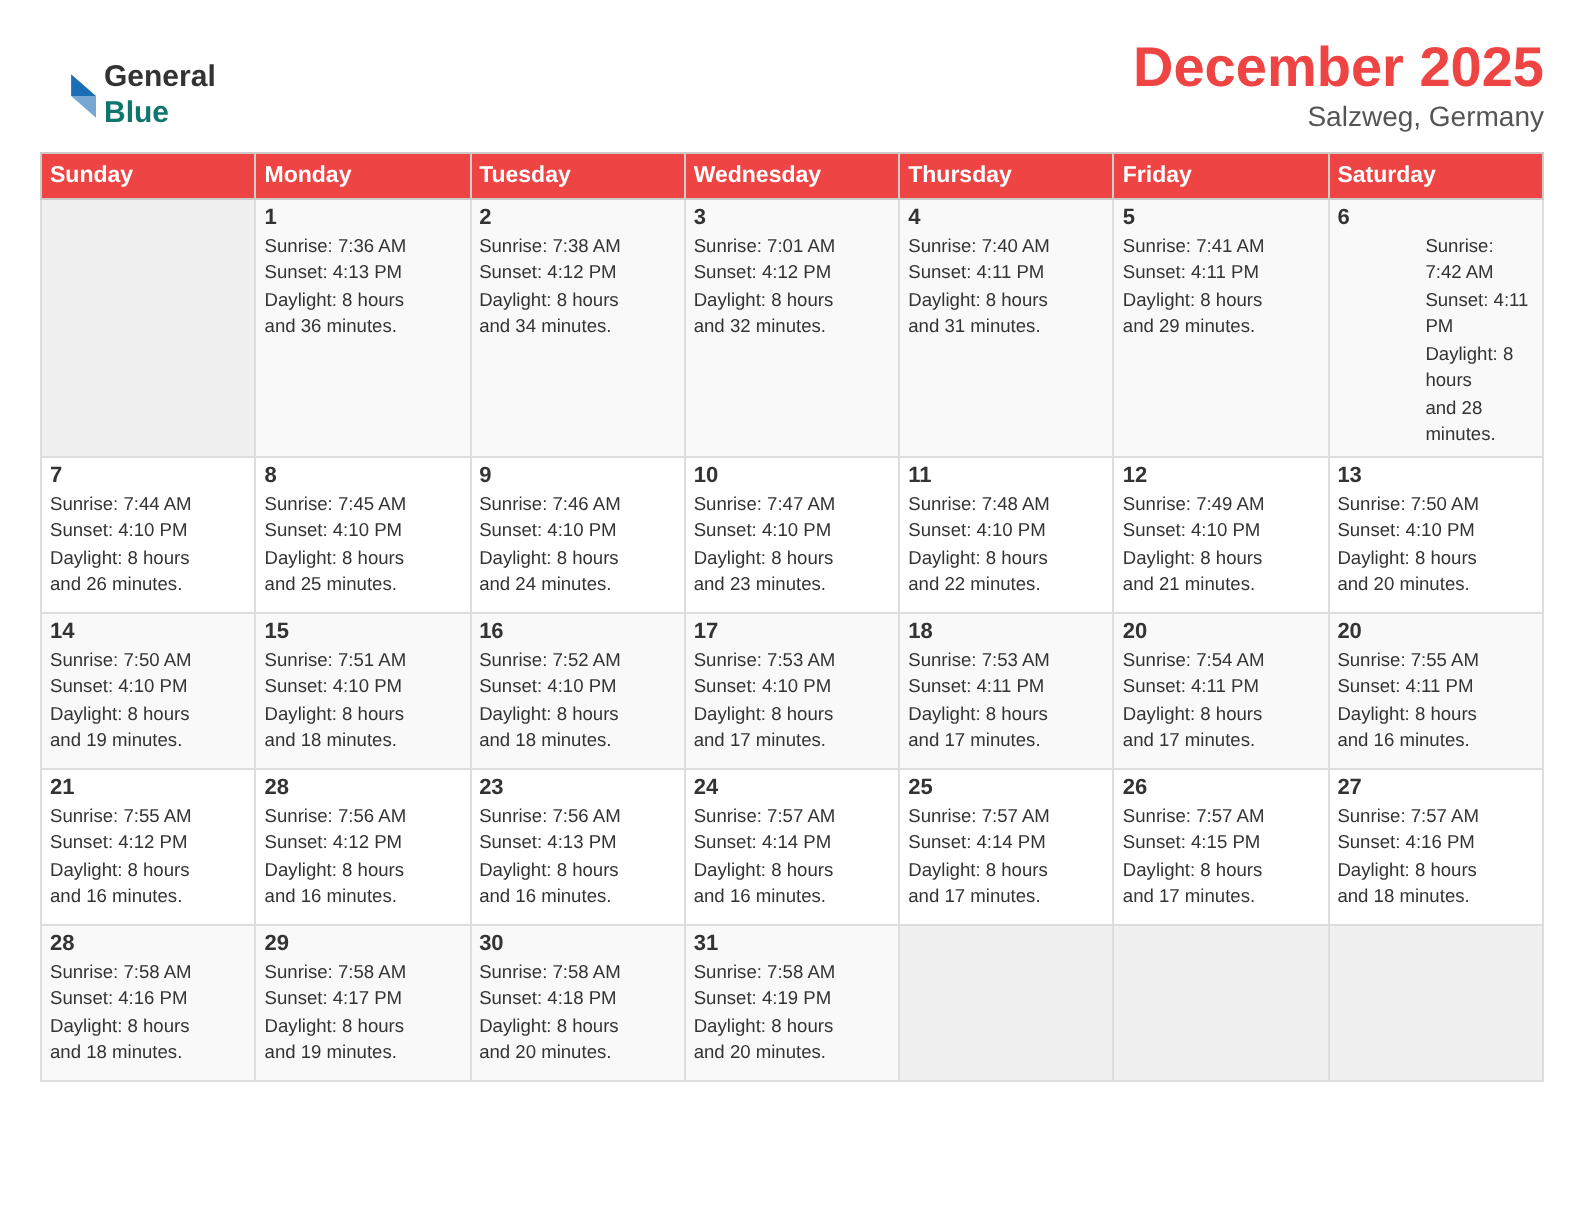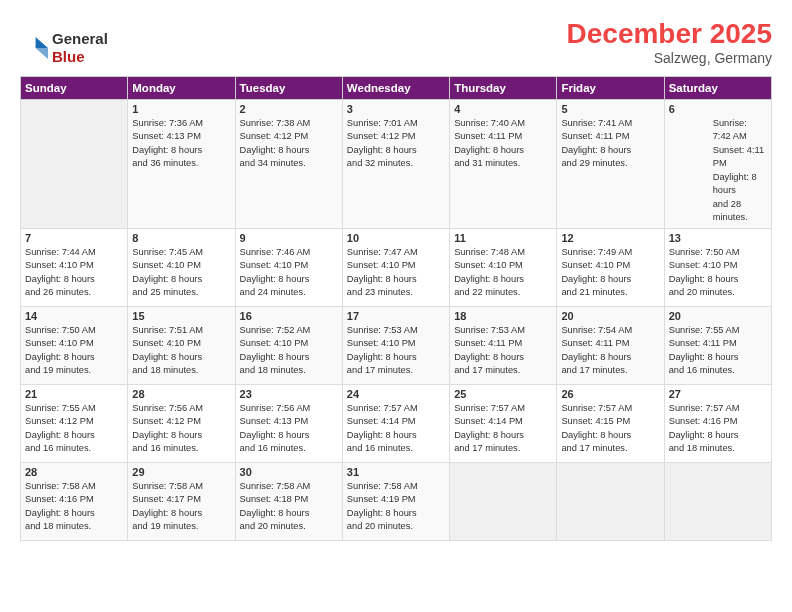--- a/index.html
+++ b/index.html
@@ -26,21 +26,21 @@
       display: flex;
       align-items: center;
       gap: 4px;
     }
     .logo-text {
       font-size: 15px;
       font-weight: bold;
       color: #333;
       line-height: 1.2;
     }
-    .logo-text .blue { color: #b91c1c; }
+    .logo-text .blue { color: #0f766e; }
     .logo-icon {
       width: 28px;
       height: 28px;
     }
     .title-block {
       text-align: right;
     }
     .month-title {
       font-size: 28px;
       font-weight: bold;
@@ -49,21 +49,21 @@
     .location {
       font-size: 14px;
       color: #555;
     }
     table {
       width: 100%;
       border-collapse: collapse;
       table-layout: fixed;
     }
     thead tr th {
-      background-color: #701a75;
+      background-color: #ef4444;
       color: #fff;
       font-size: 11.5px;
       font-weight: bold;
       padding: 5px 4px;
       text-align: left;
       border: 1px solid #ccc;
     }
     tbody tr td {
       vertical-align: top;
       padding: 3px 4px;

